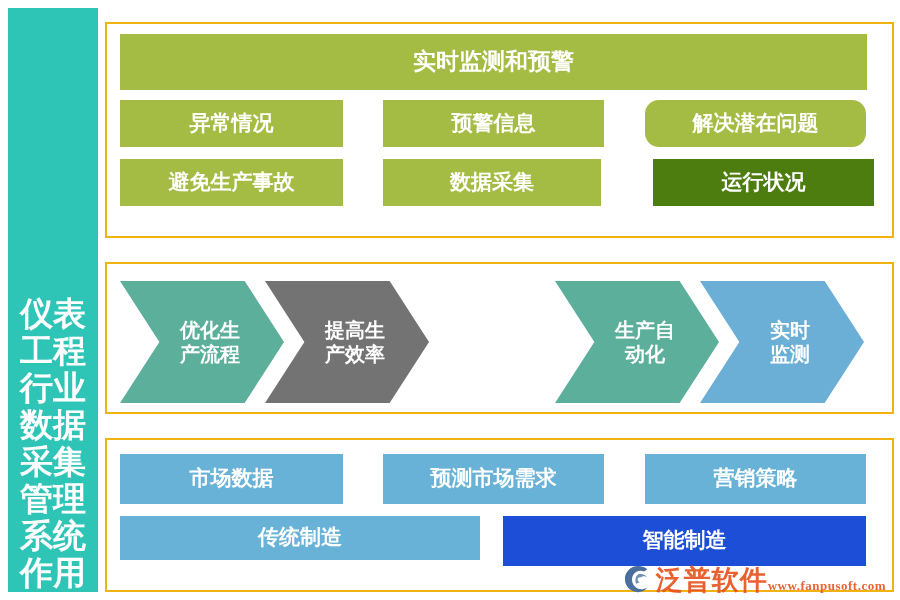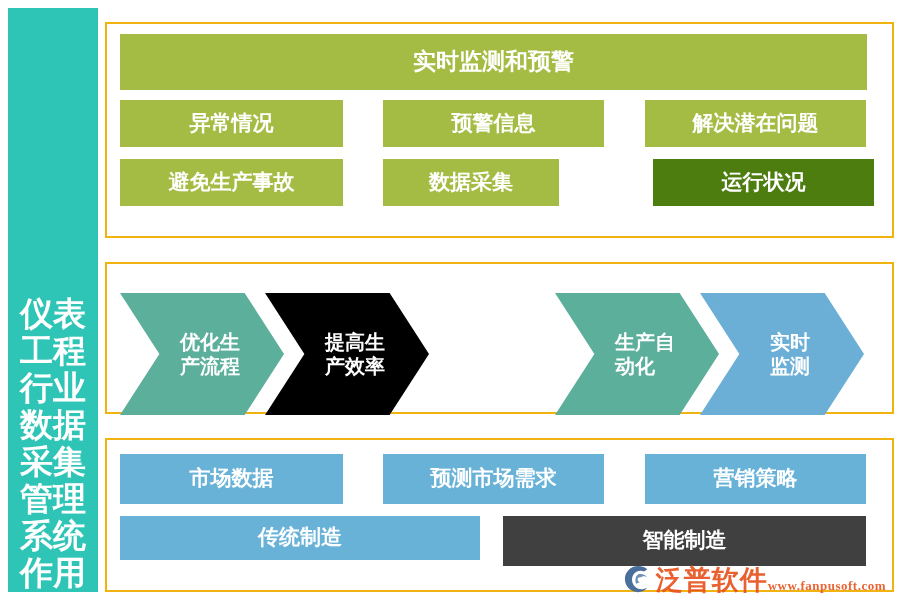--- a/index.html
+++ b/index.html
@@ -71,53 +71,53 @@
     text-align: center;
     line-height: 1.1;
   }
   .tile.green { background: #a5bc44; }
   .tile.blue  { background: #68b2d8; }
 
   
   .t-header { left: 13px;  top: 10px;  width: 747px; height: 56px; font-size: 23px; }
   .t-r1c1   { left: 13px;  top: 76px;  width: 223px; height: 47px; font-size: 21px; }
   .t-r1c2   { left: 276px; top: 76px;  width: 221px; height: 47px; font-size: 21px; }
-  .t-r1c3   { left: 538px; top: 76px;  width: 221px; height: 47px; font-size: 21px; }
+  .t-r1c3   { left: 538px; top: 76px;  width: 221px; height: 47px; font-size: 21px; border-radius: 14px; }
   .t-r2c1   { left: 13px;  top: 135px; width: 223px; height: 47px; font-size: 21px; }
-  .t-r2c2   { left: 276px; top: 135px; width: 176px; height: 47px; font-size: 21px; }
+  .t-r2c2   { left: 276px; top: 135px; width: 218px; height: 47px; font-size: 21px; }
   .t-r2c3   { left: 538px; top: 135px; width: 221px; height: 47px; font-size: 21px; }
 
   
   .b-r1c1 { left: 13px;  top: 14px;  width: 223px; height: 50px; font-size: 21px; }
   .b-r1c2 { left: 276px; top: 14px;  width: 221px; height: 50px; font-size: 21px; }
   .b-r1c3 { left: 538px; top: 14px;  width: 221px; height: 50px; font-size: 21px; }
   .b-r2c1 { left: 13px;  top: 76px;  width: 360px; height: 44px; font-size: 21px; }
   .b-r2c2 { left: 396px; top: 76px;  width: 363px; height: 50px; font-size: 21px; }
 
   
   .arrow-row {
     position: absolute;
     left: 13px;
     top: 13px;
     width: 763px;
     height: 122px;
   }
   .chevron {
     position: absolute;
-    top: 16px;
+    top: 4px;
     width: 164px;
     height: 122px;
     display: flex;
     align-items: center;
     justify-content: center;
     color: #ffffff;
     font-size: 20px;
     font-weight: bold;
     line-height: 1.22;
-    text-align: left;
+    text-align: center;
     box-sizing: border-box;
     -webkit-clip-path: polygon(0% 0%, 76% 0%, 100% 50%, 76% 100%, 0% 100%, 24% 50%);
     clip-path: polygon(0% 0%, 76% 0%, 100% 50%, 76% 100%, 0% 100%, 24% 50%);
   }
   .chevron .ctext {
     padding-left: 22px;
     padding-right: 6px;
   }
   .chev-1 { left: 0px;   }
   .chev-2 { left: 145px; }
@@ -189,21 +189,21 @@
   <div class="panel" id="panel-middle" style="border-color: rgb(240, 179, 16);">
     <div class="arrow-row">
 
       <div class="chevron chev-1" style="background-color: rgb(91, 175, 155);">
         <span class="ctext">
           <span>优化生</span><br>
           <span>产流程</span>
         </span>
       </div>
 
-      <div class="chevron chev-2" style="background-color: #000000;">
+      <div class="chevron chev-2" style="background-color: #737373;">
         <span class="ctext">
           <span>提高生</span><br>
           <span>产效率</span>
         </span>
       </div>
 
 
       <div class="chevron chev-4" style="background-color: rgb(91, 175, 155);">
         <span class="ctext">
           <span>生产自</span><br>
@@ -221,21 +221,21 @@
     </div>
   </div>
 
   <div class="panel" id="panel-bottom" style="border-color: rgb(240, 179, 16);">
 
     <div class="tile blue b-r1c1" style="background-color: rgb(104, 178, 216);">市场数据</div>
     <div class="tile blue b-r1c2" style="background-color: rgb(104, 178, 216);">预测市场需求</div>
     <div class="tile blue b-r1c3" style="background-color: rgb(104, 178, 216);">营销策略</div>
 
     <div class="tile blue b-r2c1" style="background-color: rgb(104, 178, 216);">传统制造</div>
-    <div class="tile blue b-r2c2" style="background-color: #404040;">智能制造</div>
+    <div class="tile blue b-r2c2" style="background-color: #1d4ed8;">智能制造</div>
   </div>
 
   <div class="watermark">
     <div class="wm-top">
       <svg class="wm-mark" viewBox="0 0 64 64">
         <path d="M32 4 C16 4 4 17 4 32 C4 47 16 60 32 60 C40 60 47 56 52 50 C45 54 38 55 31 52 C20 47 16 33 22 23 C27 15 37 12 45 16 L52 11 C46 6 39 4 32 4 Z" fill="#4a6f9c"></path>
         <path d="M33 22 C40 20 48 23 52 29 C49 26 44 25 40 27 C35 29 33 34 35 39 L28 42 C25 34 27 25 33 22 Z" fill="#6e8fb5"></path>
         <circle cx="36" cy="33" r="5" fill="#ffffff"></circle>
       </svg>
       <div class="wm-name" style="color: rgb(232, 84, 31);">泛普软件</div>

